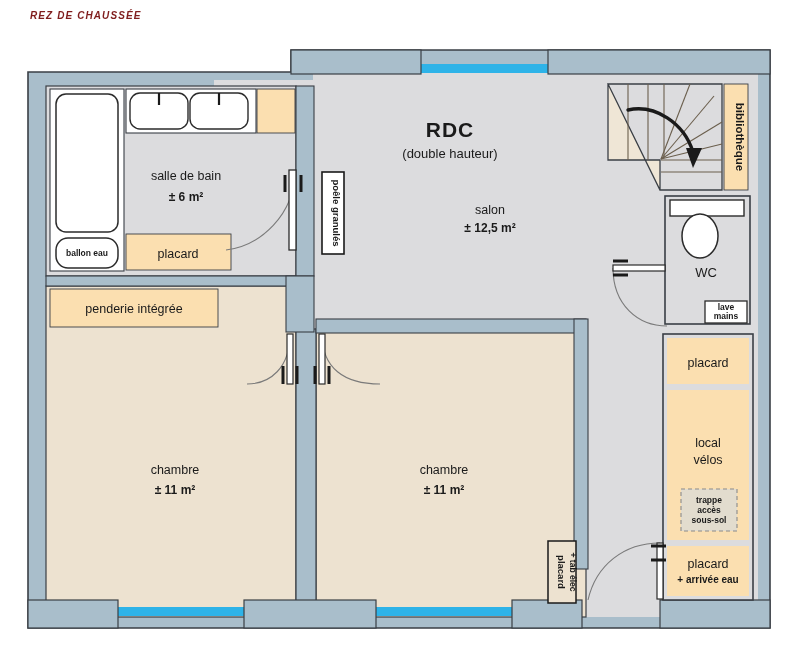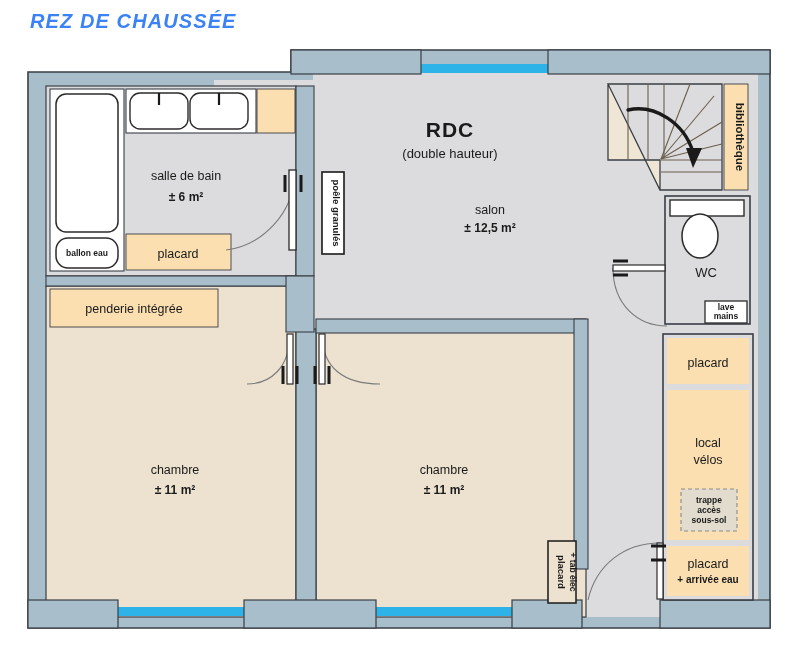--- a/index.html
+++ b/index.html
@@ -1,19 +1,19 @@
 <!DOCTYPE html>
 <html><head>
 <meta charset="utf-8">
 <style>
   html,body{margin:0;padding:0;background:#ffffff;}
   body{width:800px;height:651px;overflow:hidden;font-family:"Liberation Sans",sans-serif;}
   #plan-root{position:relative;width:800px;height:651px;background:#ffffff;}
-  #plan-title{position:absolute;left:30px;top:10px;font-size:20px;font-weight:bold;font-style:italic;
-    letter-spacing:1.1px;color:#3b82f6;font-family:"Liberation Sans",sans-serif;text-align:center;}
+  #plan-title{position:absolute;left:30px;top:10px;font-size:10px;font-weight:bold;font-style:italic;
+    letter-spacing:1.1px;color:#7f1d1d;font-family:"Liberation Sans",sans-serif;text-align:center;}
   #floorplan-svg{position:absolute;left:0;top:0;}
   .lbl{font-family:"Liberation Sans",sans-serif;fill:#1a1a1a;}
   .lbl-room{font-size:12.5px;}
   .lbl-area{font-size:12px;font-weight:bold;}
   .lbl-big{font-size:21px;font-weight:bold;letter-spacing:1px;}
   .lbl-sub{font-size:13px;}
   .lbl-small{font-size:10px;font-weight:bold;}
   .lbl-tiny{font-size:8.5px;font-weight:bold;}
   .lbl-vert{font-size:9.5px;font-weight:bold;}
   .lbl-biblio{font-size:11.5px;font-weight:bold;}

